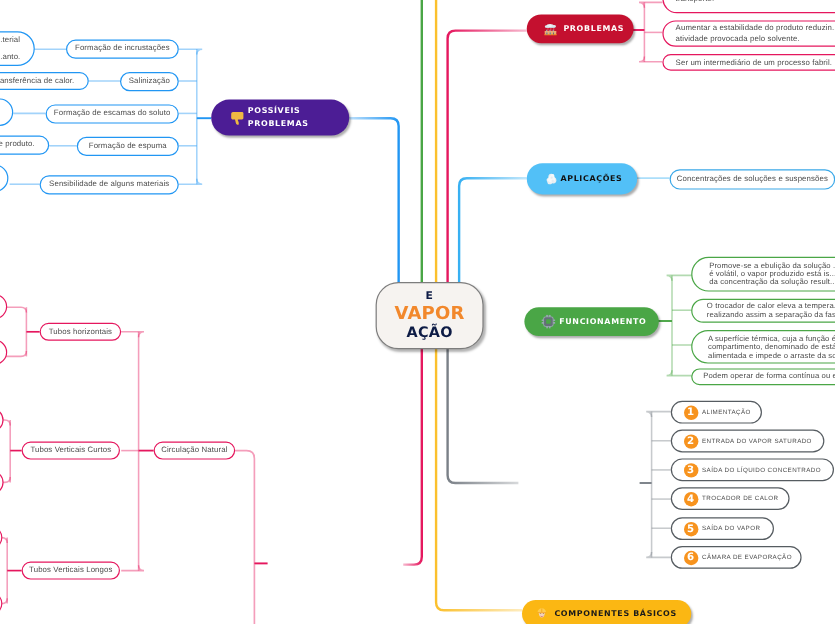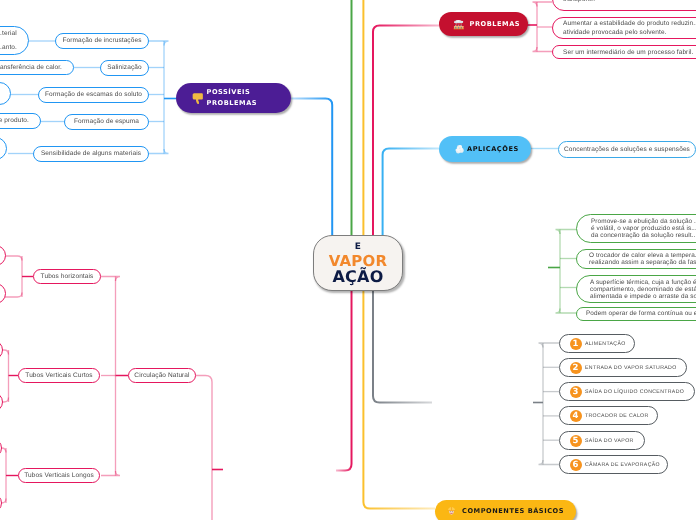--- a/index.html
+++ b/index.html
@@ -10,21 +10,21 @@
 #stage{position:absolute;left:0;top:0;width:696px;height:520px;overflow:hidden;background:#fff;}
 svg#links{position:absolute;left:0;top:0;width:696px;height:520px;}
 
 .central{position:absolute;left:313px;top:235px;width:88px;height:54px;
   background:#f6f3f0;border:1px solid #7d7d7d;border-radius:19px;
   box-shadow:1.5px 2px 2px rgba(0,0,0,.3);
   display:flex;flex-direction:column;align-items:center;justify-content:center;z-index:30;
   font-family:"DejaVu Sans",sans-serif;}
 .central .l1{font-size:9px;font-weight:700;color:#0d1b45;line-height:12px;letter-spacing:.6px;}
 .central .l2{font-size:15px;font-weight:700;color:#f2882c;line-height:16px;letter-spacing:.2px;}
-.central .l3{font-size:16px;font-weight:700;color:#0d1b45;line-height:16px;letter-spacing:.2px;}
+.central .l3{font-size:12px;font-weight:700;color:#0d1b45;line-height:16px;letter-spacing:.2px;}
 
 .pill{position:absolute;display:flex;align-items:center;border-radius:999px;
   box-shadow:1.4px 1.8px 1.8px rgba(0,0,0,.33);z-index:20;box-sizing:border-box;}
 .pill .ic{flex:0 0 auto;display:flex;align-items:center;justify-content:center;}
 .pill .tx{font-weight:700;white-space:pre-line;font-family:"DejaVu Sans",sans-serif;letter-spacing:.55px;}
 
 .leaf{position:absolute;box-sizing:border-box;background:#fff;border-radius:999px;
   display:flex;align-items:center;z-index:18;}
 .leaf .t{white-space:pre-line;color:#4a4a4a;}
 
@@ -171,20 +171,40 @@
 <circle cx="17" cy="26" r="7" fill="#E7EEF2"></circle>
 <circle cx="22" cy="19" r="9" fill="#F4F8FA"></circle>
 <circle cx="24" cy="10.5" r="5.5" fill="#F4F8FA"></circle>
 <circle cx="14" cy="21" r="3.6" fill="#F4F8FA"></circle>
 <circle cx="22" cy="15" r="3" fill="#DDE7ED" opacity=".8"></circle>
 <circle cx="25" cy="24" r="3.4" fill="#DDE7ED" opacity=".7"></circle>
 </svg>
       </span>
       <span class="tx" style="font-size:6.6px;color:#111111;line-height:10.5px;">APLICAÇÕES</span>
     </div>
+<div class="pill" style="left:437px;top:256px;width:112px;height:24px;background:#4aa646;padding-left:14px;">
+      <span class="ic" style="margin-right:3px;">
+        <svg viewBox="0 0 36 36" width="12" height="12">
+<g fill="#97A5AF">
+<rect x="12.6" y="0.8" width="4.2" height="8" rx="1.4"></rect>
+            <rect x="19.2" y="0.8" width="4.2" height="8" rx="1.4"></rect>
+<rect x="12.6" y="27.2" width="4.2" height="8" rx="1.4"></rect>
+            <rect x="19.2" y="27.2" width="4.2" height="8" rx="1.4"></rect>
+<rect x="0.8" y="12.6" width="8" height="4.2" rx="1.4"></rect>
+            <rect x="0.8" y="19.2" width="8" height="4.2" rx="1.4"></rect>
+<rect x="27.2" y="12.6" width="8" height="4.2" rx="1.4"></rect>
+            <rect x="27.2" y="19.2" width="8" height="4.2" rx="1.4"></rect>
+</g>
+<rect x="5.2" y="5.2" width="25.6" height="25.6" rx="5" fill="#97A5AF"></rect>
+<rect x="7.2" y="7.2" width="21.6" height="21.6" rx="4" fill="#646F78"></rect>
+<rect x="12.4" y="12.4" width="11.2" height="11.2" rx="2.4" fill="#4AA646"></rect>
+</svg>
+      </span>
+      <span class="tx" style="font-size:6.6px;color:#ffffff;line-height:10.5px;">FUNCIONAMENTO</span>
+    </div>
 <div class="pill" style="left:435px;top:500px;width:141px;height:23px;background:#fbb713;padding-left:11px;">
       <span class="ic" style="margin-right:5px;">
         <svg viewBox="0 0 36 36" width="11" height="11">
 <path fill="#F0D3BD" d="M9.8 16.6c0-5.6 3.7-10.2 8.2-10.2s8.2 4.6 8.2 10.2S22.5 28.4 18 28.4 9.8 22.2 9.8 16.6z"></path>
 <path fill="#C4202E" d="M12.6 22.4c1.5 2 3.4 3.2 5.4 3.2s3.9-1.2 5.4-3.2c-1.4.9-3.3 1.4-5.4 1.4s-4-.5-5.4-1.4z"></path>
 <path fill="#FFCC4D" d="M29.6 14.6H6.4C6.4 8.2 11.6 3 18 3s11.6 5.2 11.6 11.6z"></path>
 <path fill="#F5A623" d="M30.8 15.2c0 .8-.6 1.4-1.4 1.4H6.6c-.8 0-1.4-.6-1.4-1.4s.6-1.4 1.4-1.4h22.8c.8 0 1.4.6 1.4 1.4z"></path>
 <path fill="#F5A623" d="M16.7 3.4h2.6v10.4h-2.6z"></path>
 <circle cx="13.8" cy="17.4" r="1.1" fill="#5C2616"></circle>
 <circle cx="22.2" cy="17.4" r="1.1" fill="#5C2616"></circle>

